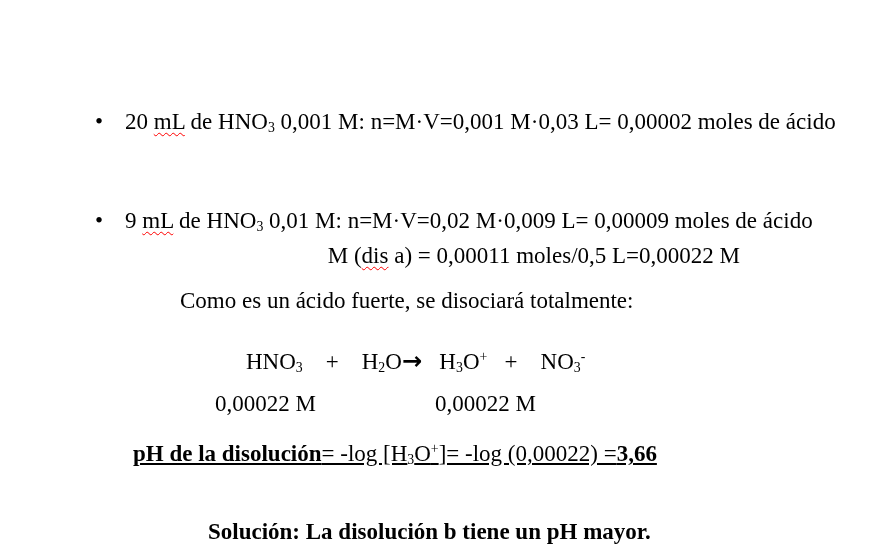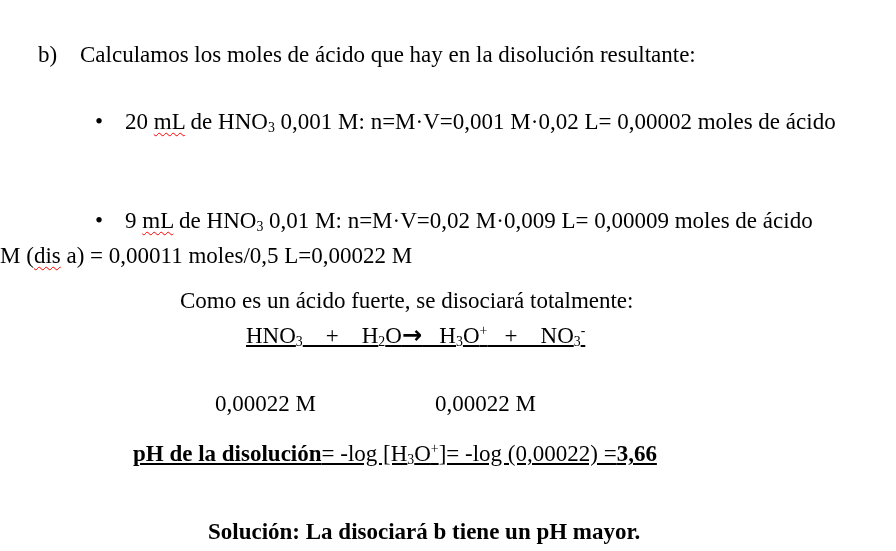--- a/index.html
+++ b/index.html
@@ -34,55 +34,52 @@
 
   #heading { left: 15px; top: 5px; }
   #heading .item-label { display: inline-block; width: 42px; }
 
   #bullet-list { left: 95px; top: 39px; width: 796px; }
   .bullet-item { display: flex; }
   .bullet-mark { width: 30px; flex: 0 0 30px; }
   .bullet-text { flex: 1; white-space: pre-wrap; }
 
   #totals-line    { left: 36px;  top: 189px; }
-  #molarity-line  { left: 0;     top: 239px; width: 740px; text-align: left; }
+  #molarity-line  { left: 0;     top: 239px; width: 740px; text-align: right; }
   #strong-acid-line { left: 180px; top: 284px; }
-  #equation-line  { left: 246px; top: 319px; text-decoration: underline; }
+  #equation-line  { left: 246px; top: 345px; }
   #conc-left      { left: 215px; top: 387px; }
   #conc-right     { left: 435px; top: 387px; }
   #ph-line        { left: 133px; top: 437px; text-decoration: underline; }
   #solution-line  { left: 208px; top: 515px; font-weight: bold; }
 </style>
 </head>
 <body>
 
 <div class="page">
 
-  <div class="line" id="heading">
-    <span class="item-label">b)</span><span><span>Calculamos los moles de ácido que hay en la disolución resultante:</span></span>
-  </div>
 
   <div class="line" id="bullet-list">
     <div class="bullet-item">
       <span class="bullet-mark">•</span>
-      <div class="bullet-text"><span>20 </span><span class="squiggle">mL</span><span> de HNO</span><sub>3</sub><span> 0,001 M: n=M·V=0,001 M·0,02 L= 0,00002 moles de ácido</span></div>
+      <div class="bullet-text"><span>20 </span><span class="squiggle">mL</span><span> de HNO</span><sub>3</sub><span> 0,001 M: n=M·V=0,001 M·0,03 L= 0,00002 moles de ácido</span></div>
     </div>
     <div class="bullet-item">
       <span class="bullet-mark">•</span>
       <div class="bullet-text"><span>9 </span><span class="squiggle">mL</span><span> de HNO</span><sub>3</sub><span> 0,01 M: n=M·V=0,02 M·0,009 L= 0,00009 moles de ácido</span></div>
     </div>
   </div>
 
 
   <div class="line" id="molarity-line"><span>M (</span><span class="squiggle">dis</span><span> a) = 0,00011 moles/0,5 L=0,00022 M</span></div>
 
   <div class="line" id="strong-acid-line"><span>Como es un ácido fuerte, se disociará totalmente:</span></div>
 
   <div class="line" id="equation-line"><span>HNO</span><sub>3</sub><span>    +    H</span><sub>2</sub><span>O</span><span class="arrow">→</span><span>   H</span><sub>3</sub><span>O</span><sup>+</sup><span>   +    NO</span><sub>3</sub><sup>-</sup></div>
 
   <div class="line" id="conc-left">0,00022 M</div>
   <div class="line" id="conc-right">0,00022 M</div>
 
   <div class="line" id="ph-line"><span class="bold">pH de la disolución</span><span>= -log [H</span><sub>3</sub><span>O</span><sup>+</sup><span>]= -log (0,00022) =</span><span class="bold">3,66</span></div>
 
-  <div class="line" id="solution-line"><span class="bold">Solución: La disociará b tiene un pH mayor.</span></div>
+  <div class="line" id="solution-line"><span class="bold">Solución: La disolución b tiene un pH mayor.</span></div>
 
 </div>
 
 </body></html>

